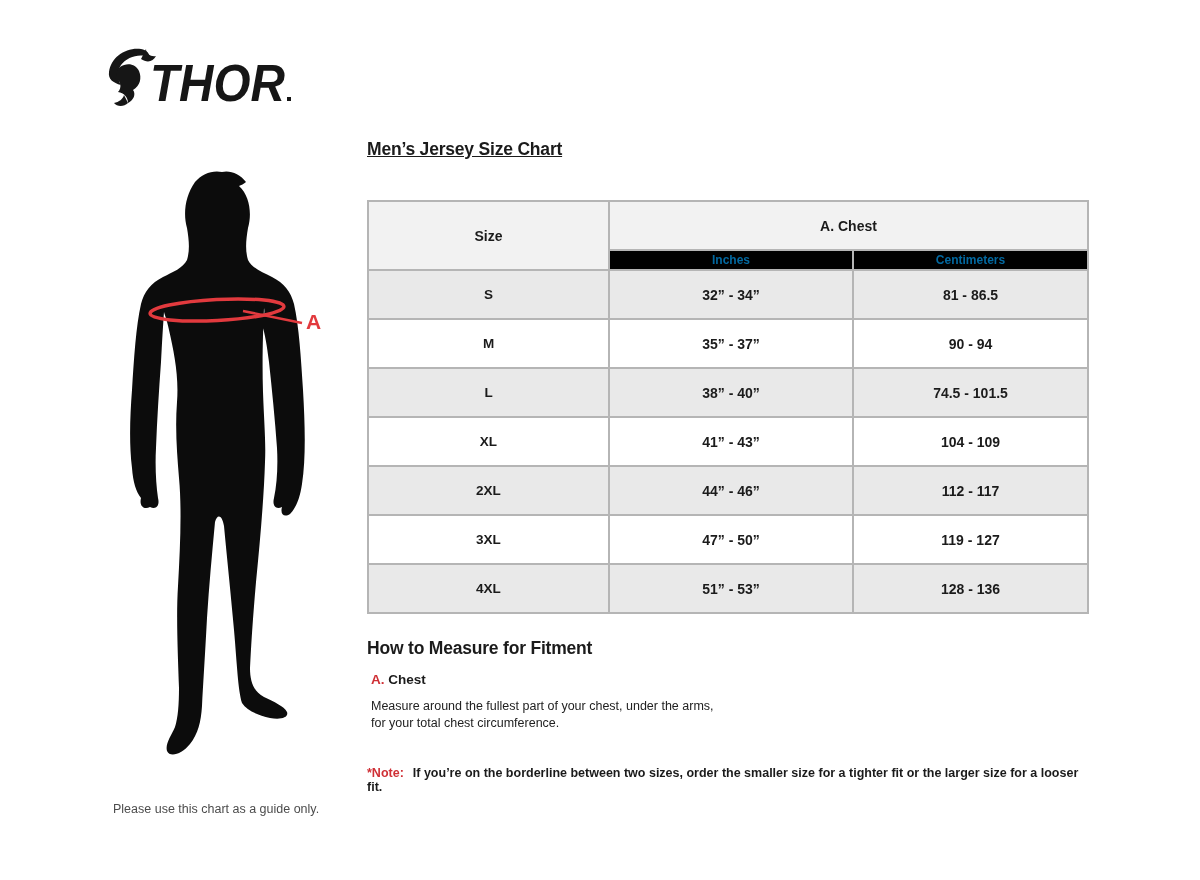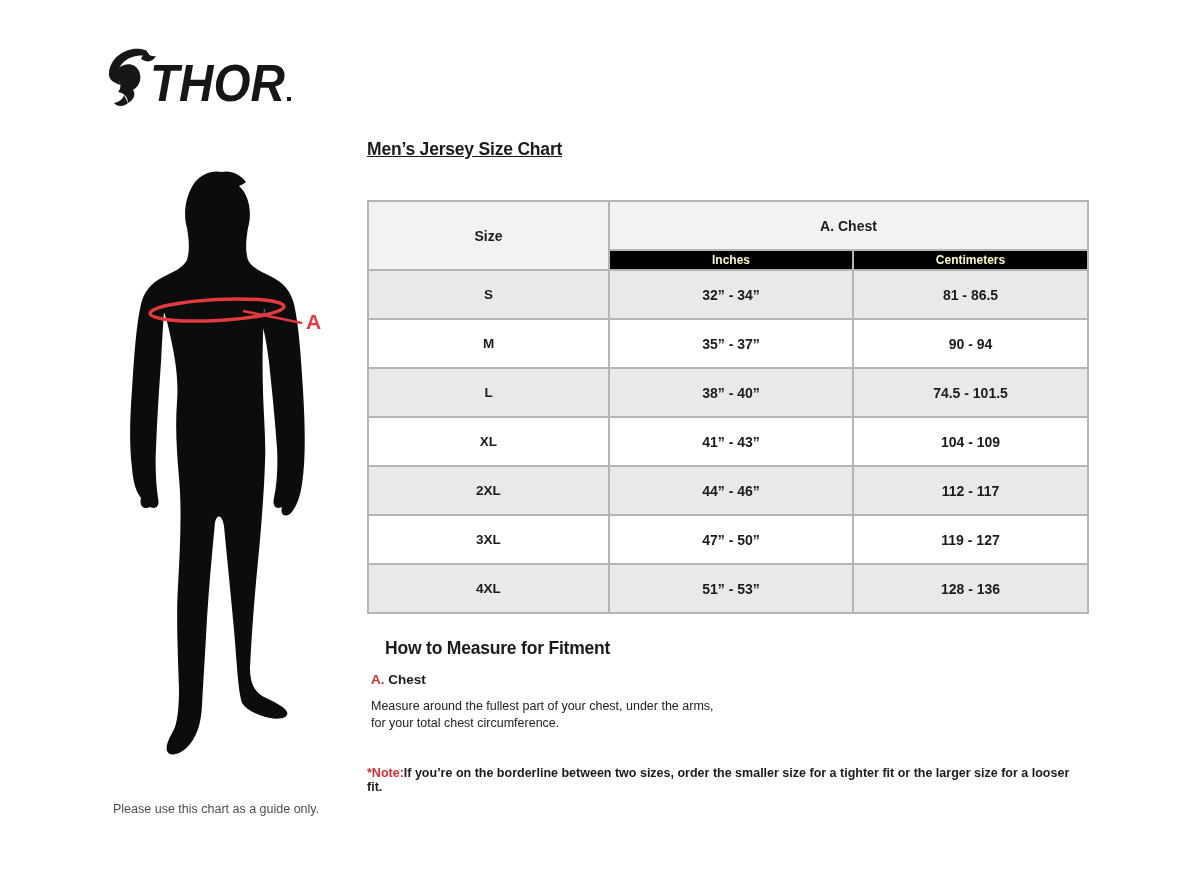--- a/index.html
+++ b/index.html
@@ -28,29 +28,29 @@
   .annot-stroke { stroke: var(--accent-bright); fill: none; }
   .annot-text {
     fill: var(--accent-bright);
     font-family: "Liberation Sans", sans-serif;
     font-weight: bold; font-size: 21px;
   }
 
   
   .h1 { font-size: 17.5px; font-weight: bold; letter-spacing: -0.2px; color: #1b1b1b; }
   #chart-title   { left: 367px; top: 139px; text-decoration: underline; }
-  #fitment-title { left: 367px; top: 638px; margin-left: 18px; }
+  #fitment-title { left: 367px; top: 638px; }
 
   #measure-block { left: 371px; top: 672px; width: 380px; }
   #measure-block .measure-head { font-size: 13.5px; font-weight: bold; }
   #measure-block .measure-head .key { color: var(--accent); }
   #measure-block p { margin-top: 11px; font-size: 12.5px; line-height: 1.32; color: #222; width: 360px; }
 
   #note-line { left: 367px; top: 766px; font-size: 12.5px; font-weight: bold; width: 720px; }
-  #note-line .note-prefix { color: var(--accent); margin-right: 0; }
+  #note-line .note-prefix { color: var(--accent); margin-right: 9px; }
 
   #footer { left: 113px; top: 800px; font-size: 12.5px; color: #4c4c4c; line-height: 1.5; }
 
   
   #size-table-wrap { left: 367px; top: 176px; }
   table {
     border-collapse: collapse;
     table-layout: fixed;
     width: 720px;
     margin-top: 24px;
@@ -62,21 +62,21 @@
     vertical-align: middle;
     font-weight: bold;
   }
   th.head-main {
     background: #f2f2f2;
     font-size: 14px; font-weight: bold;
     height: 49px;
   }
   th.head-sub {
     background: #000000;
-    color: #fef9c3;
+    color: #0369a1;
     font-size: 12px; font-weight: bold;
     height: 20px;
     border-color: #b5b5b5;
   }
   tbody td { height: 49px; font-size: 14px; background: #ffffff; }
   tbody td.size-col { font-weight: bold; font-size: 13.5px; }
   tbody tr.alt td { background: #e9e9e9; }
 </style>
 </head>
 <body>

